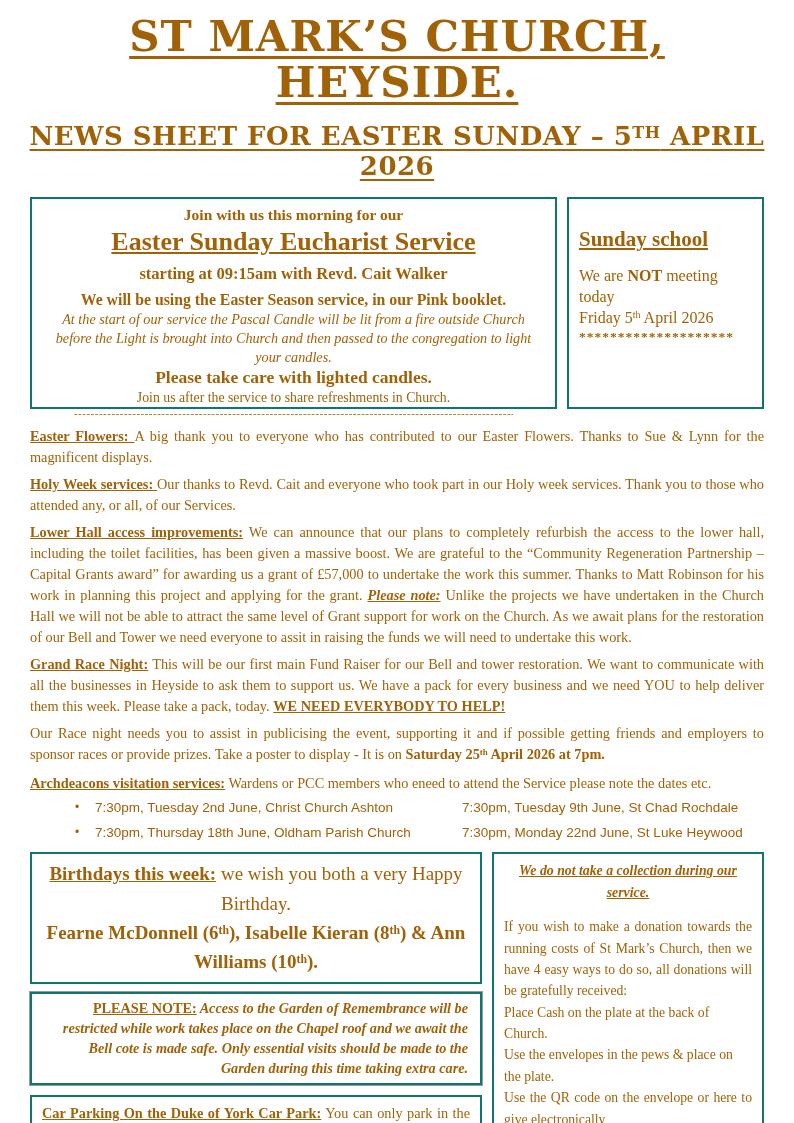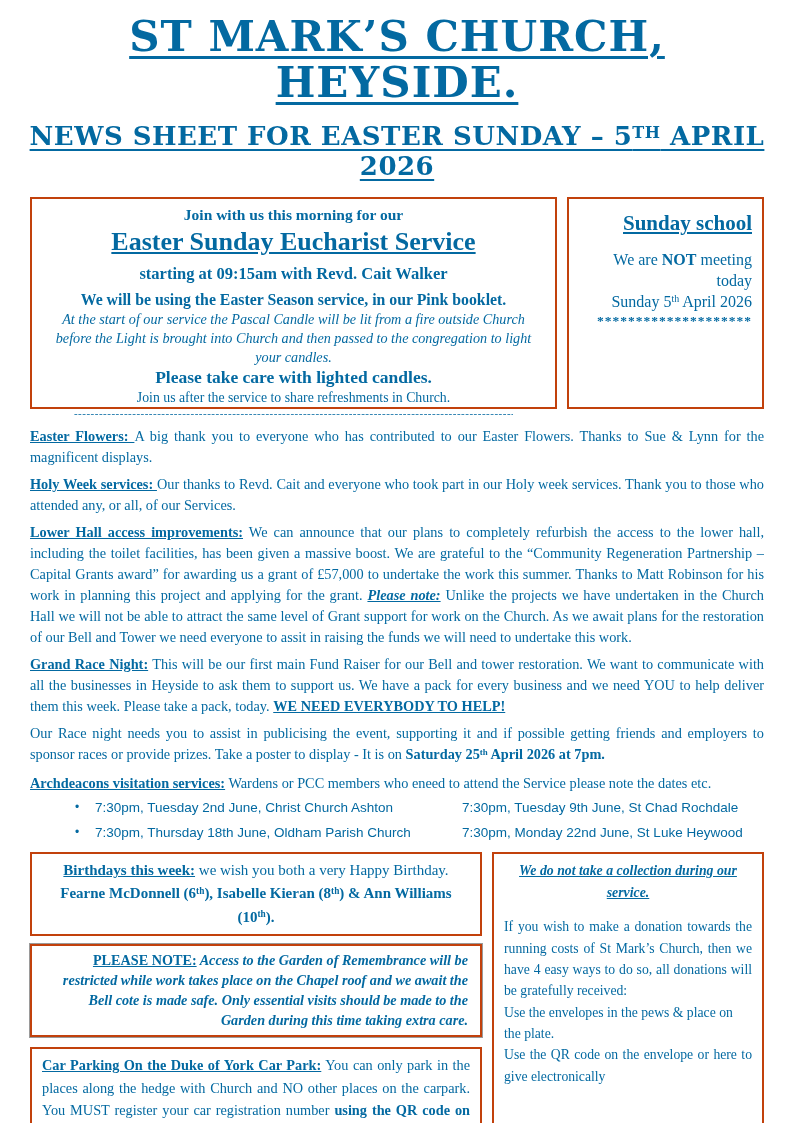--- a/index.html
+++ b/index.html
@@ -1,64 +1,64 @@
 <!DOCTYPE html>
 <html><head>
 <meta charset="utf-8">
 <style>
   * { box-sizing: border-box; }
   body { margin: 0; background: #ffffff; }
   .page {
     position: relative; width: 794px; height: 1123px; margin: 0 auto;
-    background: #ffffff; color: #0369a1; overflow: hidden;
+    background: #ffffff; color: #a16207; overflow: hidden;
     font-family: "Liberation Serif", serif;
   }
   
   .main-title {
     margin: 14px 28px 0; text-align: center;
     font-family: "DejaVu Serif", serif; font-weight: 900;
     font-size: 42px; letter-spacing: 1px; line-height: 1.1;
     text-decoration: underline; text-decoration-thickness: 3px; text-underline-offset: 5px;
   }
   .sub-title {
     margin: 16px 28px 0; text-align: center;
     font-family: "DejaVu Serif", serif; font-weight: 900;
     font-size: 26px; letter-spacing: 0.5px; line-height: 1.15;
     text-decoration: underline; text-decoration-thickness: 2px; text-underline-offset: 4px;
   }
   
-  .box { border: 2px solid #c2410c; background: #fff; }
+  .box { border: 2px solid #0f766e; background: #fff; }
   
   .top-row { display: flex; gap: 10px; margin: 15px 30px 0; }
   .service-box { width: 527px; height: 212px; text-align: center; padding: 7px 12px 4px; }
   .sv-intro   { font-weight: bold; font-size: 15.5px; }
   .sv-heading { font-weight: bold; font-size: 26px; text-decoration: underline; margin: 3px 0 7px; }
   .sv-start   { font-weight: bold; font-size: 16.5px; margin-bottom: 7px; }
   .sv-booklet { font-weight: bold; font-size: 15.8px; }
   .sv-candle  { font-style: italic; font-size: 14.2px; line-height: 1.32; margin: 1px 0; }
   .sv-care    { font-weight: bold; font-size: 17.5px; margin: 1px 0 2px; }
   .sv-refresh { font-size: 13.8px; }
   .sv-dashes  { font-size: 11px; letter-spacing: 0.5px; white-space: nowrap; overflow: hidden; width: 88%; margin: 1px auto 2px; }
   .sv-notue   { font-weight: bold; font-size: 19.5px; }
-  .sunday-box { flex: 1; height: 212px; text-align: right; padding: 8px 10px; }
+  .sunday-box { flex: 1; height: 212px; text-align: left; padding: 24px 10px; }
   .ss-heading { font-weight: bold; font-size: 21px; text-decoration: underline; margin: 4px 0 14px; }
   .ss-line    { font-size: 16px; line-height: 1.3; }
   .ss-stars   { font-weight: bold; font-size: 13.5px; letter-spacing: 1px; }
   .ss-next    { font-size: 16px; line-height: 1.3; margin-top: 12px; }
   
   .sec { margin: 6px 30px 0; font-size: 14.3px; line-height: 21px; text-align: justify; }
   .sec.first { margin-top: 17px; }
   .bullet-row { display: flex; margin: 2px 30px 0; font-family: "Liberation Sans", sans-serif; font-size: 13.5px; line-height: 23px; }
   .bullet-cell-left  { width: 432px; padding-left: 45px; display: flex; }
   .bullet-cell-right { flex: 1; }
   .bullet-marker { width: 20px; font-size: 12px; }
   
   .bottom-row { display: flex; gap: 10px; margin: 8px 30px 0; align-items: stretch; }
   .left-col { width: 452px; display: flex; flex-direction: column; }
-  .birthdays-box { text-align: center; padding: 5px 8px; font-size: 15px; line-height: 1.55; }
+  .birthdays-box { text-align: center; padding: 5px 8px; font-size: 19px; line-height: 1.55; }
   .note-box { margin-top: 8px; text-align: right; padding: 5px 12px; font-size: 14.2px; line-height: 1.4; box-shadow: 0 0 0 1px #9a9a9a; }
   .parking-box { margin-top: 10px; flex: 1; text-align: justify; padding: 5px 10px; font-size: 14.3px; line-height: 1.55; }
   .collection-box { flex: 1; padding: 6px 10px; font-size: 13.7px; line-height: 1.56; }
   .col-heading { text-align: center; font-weight: bold; text-decoration: underline; font-size: 13.8px; margin-bottom: 13px; font-style: italic; }
   .justify { text-align: justify; }
   
   .b { font-weight: bold; }
   .i { font-style: italic; }
   .u { text-decoration: underline; }
   .sup { font-size: 62%; position: relative; top: -0.45em; margin-top: 37px; }
@@ -79,21 +79,21 @@
       <div class="sv-booklet">We will be using the Easter Season service, in our Pink booklet.</div>
       <div class="sv-candle">At the start of our service the Pascal Candle will be lit from a fire outside Church before the Light is brought into Church and then passed to the congregation to light your candles.</div>
       <div class="sv-care">Please take care with lighted candles.</div>
       <div class="sv-refresh">Join us after the service to share refreshments in Church.</div>
       <div class="sv-dashes">--------------------------------------------------------------------------------------------------------------</div>
     </section>
 
     <aside class="box sunday-box">
       <div class="ss-heading">Sunday school</div>
       <div class="ss-line"><span>We are </span><span class="b">NOT</span><span> meeting today</span></div>
-      <div class="ss-line"><span>Sunday 5</span><span class="sup">th</span><span> April 2026</span></div>
+      <div class="ss-line"><span>Friday 5</span><span class="sup">th</span><span> April 2026</span></div>
       <div class="ss-stars">********************</div>
     </aside>
   </div>
 
   <main>
     <p class="sec first"><span class="b u">Easter Flowers: </span><span>A big thank you to everyone who has contributed to our Easter Flowers.  Thanks to Sue &amp; Lynn for the magnificent displays.</span></p>
     <p class="sec"><span class="b u">Holy Week services:  </span><span>Our thanks to Revd. Cait and everyone who took part in our Holy week services.  Thank you to those who attended any, or all, of our Services.</span></p>
     <p class="sec"><span class="b u">Lower Hall access improvements:</span><span>  We can announce that our plans to completely refurbish the access to the lower hall, including the toilet facilities, has been given a massive boost.  We are grateful to the “Community Regeneration Partnership – Capital Grants award” for awarding us a grant of £57,000 to undertake the work this summer.  Thanks to Matt Robinson for his work in planning this project and applying for the grant.  </span><span class="b i u">Please note:</span><span> Unlike the projects we have undertaken in the Church Hall we will not be able to attract the same level of Grant support for work on the Church.  As we await plans for the restoration of our Bell and Tower we need everyone to assit in raising the funds we will need to undertake this work.</span></p>
     <p class="sec"><span class="b u">Grand Race Night:</span><span>  This will be our first main Fund Raiser for our Bell and tower restoration.  We want to communicate with all the businesses in Heyside to ask them to support us.  We have a pack for every business and we need YOU to help deliver them this week.  Please take a pack, today.  </span><span class="b u">WE NEED EVERYBODY TO HELP!</span></p>
     <p class="sec"><span>Our Race night needs you to assist in publicising the event, supporting it and if possible getting friends and employers to sponsor races or provide prizes.  Take a poster to display - It is on </span><span class="b">Saturday 25</span><span class="b sup">th</span><span class="b"> April 2026 at 7pm.</span></p>
@@ -121,19 +121,20 @@
         <div><span class="b u">Birthdays this week:</span><span>  we wish you both a very Happy Birthday.</span></div>
         <div><span class="b">Fearne McDonnell (6</span><span class="b sup">th</span><span class="b">), Isabelle Kieran (8</span><span class="b sup">th</span><span class="b">) &amp; Ann Williams (10</span><span class="b sup">th</span><span class="b">).</span></div>
       </section>
       <section class="box note-box"><span class="b u">PLEASE NOTE:</span><span class="b i">  </span><span class="b i">Access to the Garden of Remembrance will be restricted while work takes place on the Chapel roof and we await the Bell cote is made safe.  Only essential visits should be made to the Garden during this time taking extra care.</span></section>
       <section class="box parking-box"><span class="b u">Car Parking On the Duke of York Car Park:</span><span>  You can only park in the places along the hedge with Church and NO other places on the carpark.  You MUST register your car registration number </span><span class="b">using the QR code on the notice at the door of Church or in the Hall.</span></section>
     </div>
 
     <aside class="box collection-box">
       <div class="col-heading">We do not take a collection during our service.</div>
       <div class="justify">If you wish to make a donation towards the running costs of St Mark’s Church, then we have 4 easy ways to do so, all donations will be gratefully received:</div>
+      <div>Place Cash on the plate at the back of Church.</div>
       <div>Use the envelopes in the pews &amp; place on the plate.</div>
       <div class="justify">Use the QR code on the envelope or here to give electronically</div>
 
     </aside>
   </div>
 
 </div>
 
 </body></html>

